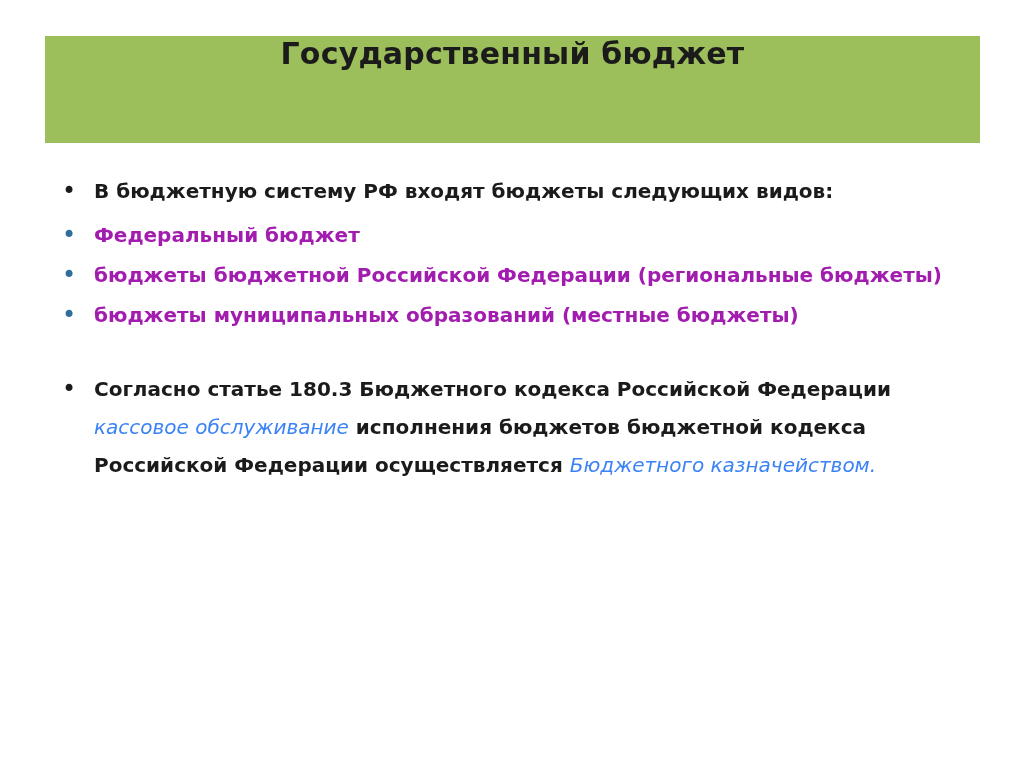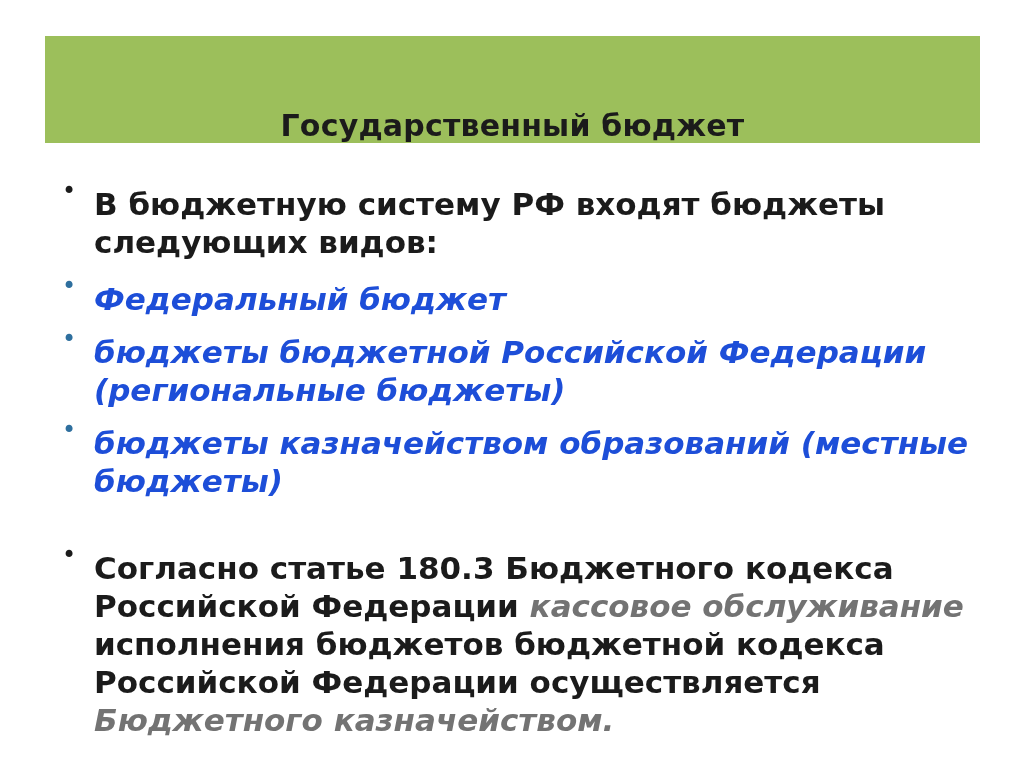--- a/index.html
+++ b/index.html
@@ -20,21 +20,21 @@
     background: #ffffff;
   }
   .title-band {
     position: absolute;
     left: 45px;
     top: 36px;
     width: 935px;
     height: 107px;
     background: #9cbf5b;
     display: flex;
-    align-items: flex-end;
+    align-items: flex-start;
     justify-content: center;
   }
   .title-text {
     font-size: 30px;
     font-weight: bold;
     color: #1b1b1b;
     letter-spacing: 0.2px;
     text-align: center;
   }
   .body-area {
@@ -56,34 +56,32 @@
     color: #1b1b1b;
     text-align: left;
     padding-left: 14px;
     box-sizing: border-box;
   }
   .bullet .dot.blue {
     color: #2e6f9e;
   }
   .bullet .txt {
     flex: 1 1 auto;
-    font-size: 31px;
+    font-size: 20px;
     line-height: 38px;
     font-weight: bold;
     color: #1b1b1b;
-    margin-top: 13px;
   }
   .txt.blue {
-    color: #1d4ed8;
-    font-style: italic;
+    color: #a21caf;
   }
   .em-blue {
-    color: #737373;
+    color: #3b82f6;
     font-style: italic;
-    font-weight: bold;
+    font-weight: normal;
   }
   .gap {
     height: 34px;
   }
   .b1 { margin-bottom: 6px; }
   .b2 { margin-bottom: 2px; }
 </style>
 </head>
 <body>
 
@@ -105,21 +103,21 @@
       <span class="txt blue">Федеральный бюджет</span>
     </div>
 
     <div class="bullet b2">
       <span class="dot blue">•</span>
       <span class="txt blue">бюджеты бюджетной Российской Федерации (региональные бюджеты)</span>
     </div>
 
     <div class="bullet b2">
       <span class="dot blue">•</span>
-      <span class="txt blue">бюджеты казначейством образований (местные бюджеты)</span>
+      <span class="txt blue">бюджеты муниципальных образований (местные бюджеты)</span>
     </div>
 
     <div class="gap"></div>
 
     <div class="bullet">
       <span class="dot">•</span>
       <span class="txt"><span>Согласно статье 180.3 Бюджетного кодекса Российской Федерации </span><span class="em-blue">кассовое обслуживание</span><span> исполнения бюджетов бюджетной кодекса Российской Федерации осуществляется </span><span class="em-blue">Бюджетного казначейством.</span></span>
     </div>
 
   </div>

